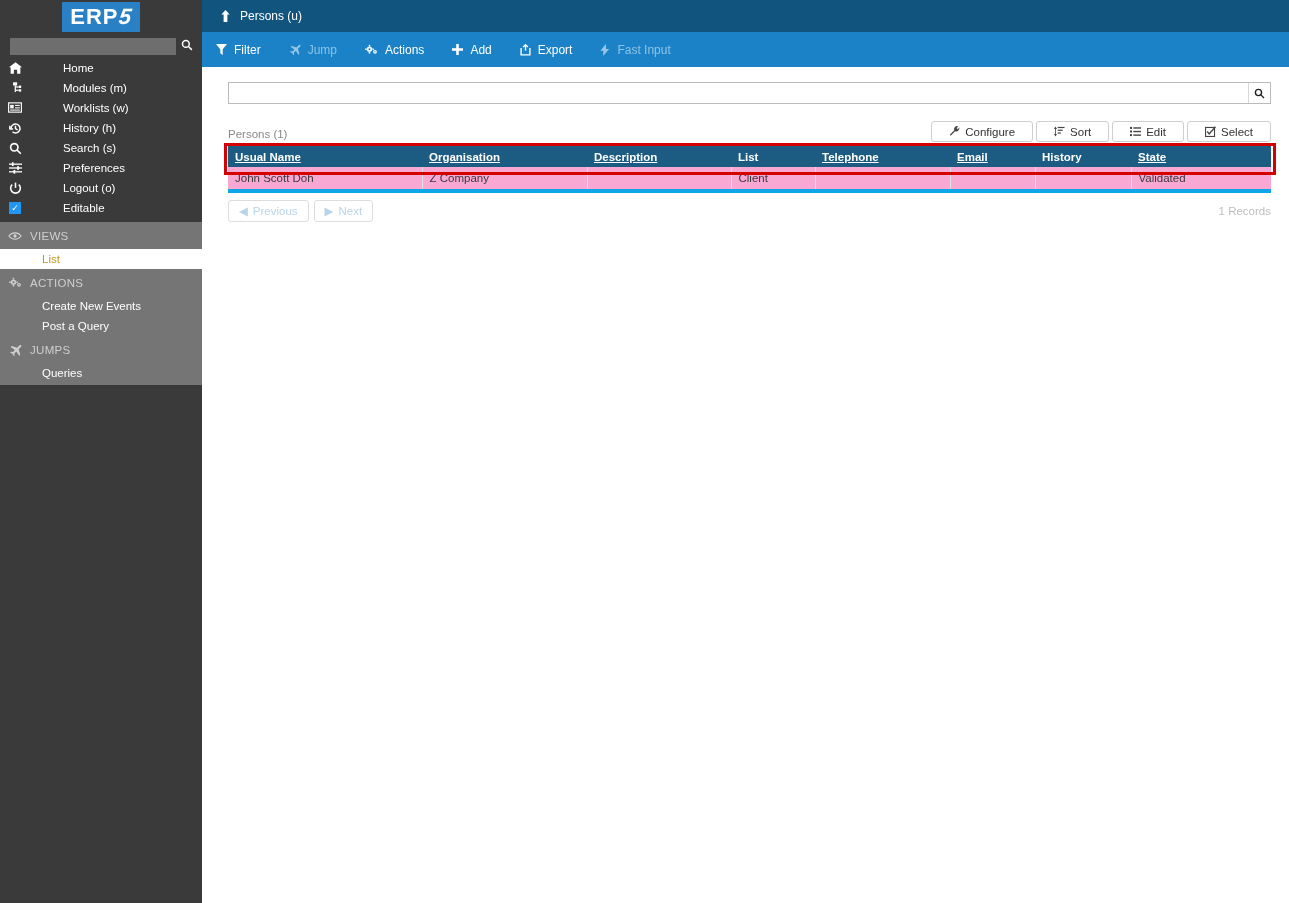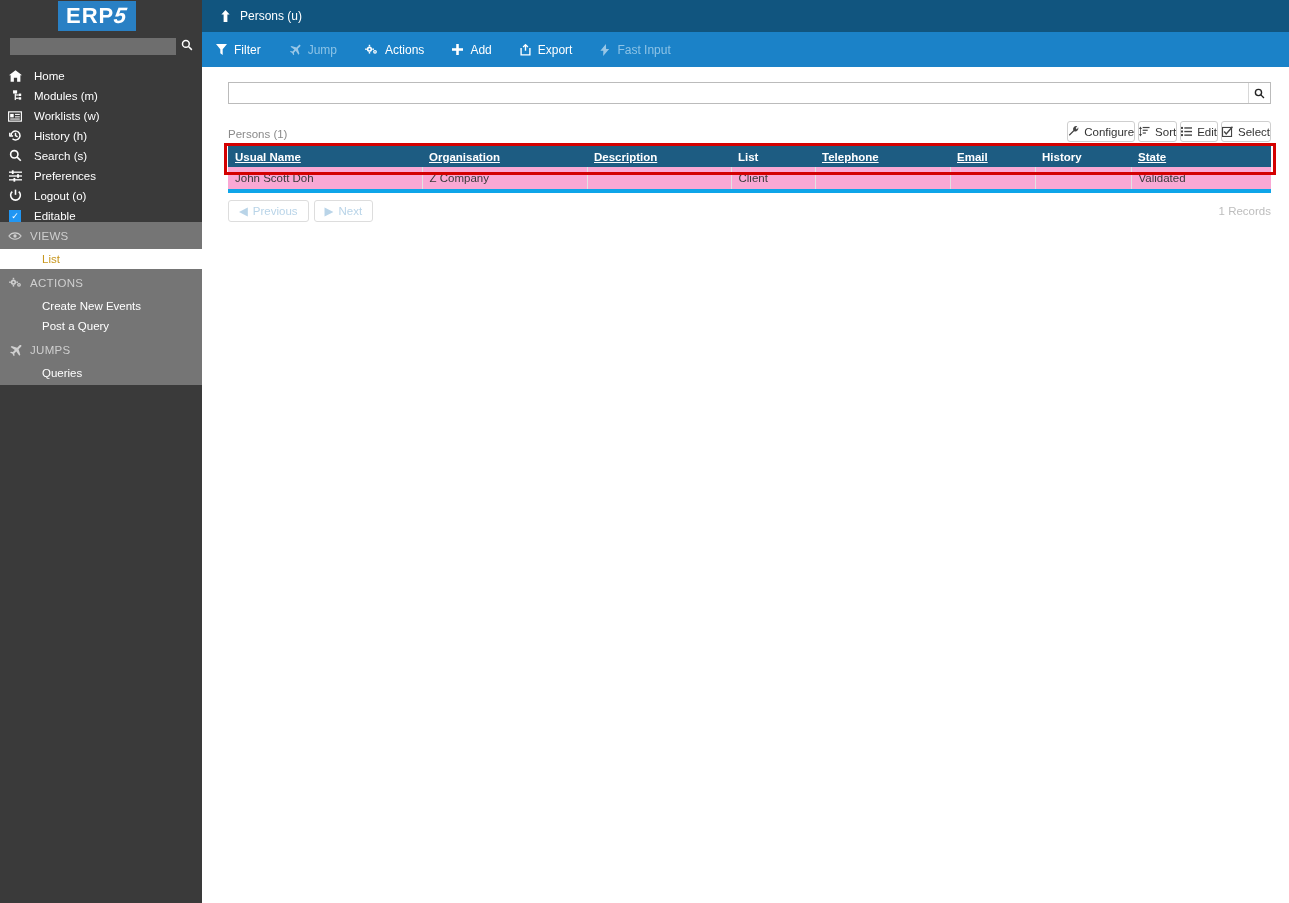--- a/index.html
+++ b/index.html
@@ -11,21 +11,21 @@
   }
   .app { position: relative; width: 1289px; height: 903px; display: flex; }
 
   
   .sidebar {
     width: 202px; height: 903px;
     background: #3a3a3a;
     flex: 0 0 202px;
     position: relative;
   }
-  .logo-row { height: 32px; display: flex; align-items: center; }
+  .logo-row { height: 32px; display: flex; align-items: center; flex-direction: column; }
   .logo-spacer { width: 58px; height: 32px; }
   .logo {
     background: #2980c4; color: #ffffff;
     font-size: 22px; font-weight: bold;
     letter-spacing: 1px;
     padding: 1px 8px 2px 8px;
     line-height: 28px;
     height: 30px;
     display: inline-flex; align-items: center;
   }
@@ -41,22 +41,22 @@
     color: #ffffff; font-size: 11px; padding: 0 4px;
     font-family: "Liberation Sans", sans-serif;
   }
   .side-search-icon {
     width: 22px; text-align: center; color: #ffffff; font-size: 13px;
     cursor: pointer;
   }
 
   .nav { margin-top: 5px; }
   .nav-item {
-    height: 20px; display: flex; align-items: flex-end;
-    color: #ffffff; font-size: 11.5px; cursor: pointer;
+    height: 20px; display: flex; align-items: flex-start;
+    color: #ffffff; font-size: 11.5px; cursor: pointer; gap: 29px;
   }
   .nav-ico {
     width: 30px; text-align: center; font-size: 11px;
     color: #ffffff; flex: 0 0 30px;
     display: flex; align-items: center; justify-content: center;
   }
   .nav-ico svg { display: block; }
   .nav-label { padding-left: 4px; }
   .chk-ico {
     width: 12px; height: 12px; background: #2196f3;
@@ -122,21 +122,21 @@
 
   .list-head {
     display: flex; align-items: flex-end; justify-content: space-between;
     margin-top: 16px; height: 22px;
   }
   .list-title { font-size: 11.5px; color: #8a8a8a; padding-bottom: 2px; }
   .btn-group { display: flex; align-items: center; gap: 3px; }
   .gbtn {
     display: flex; align-items: center; gap: 5px;
     border: 1px solid #cfcfcf; border-radius: 3px;
-    background: #ffffff; height: 21px; padding: 0 0;
+    background: #ffffff; height: 21px; padding: 0 17px;
     font-size: 11.5px; color: #333333; cursor: pointer;
     font-family: "Liberation Sans", sans-serif;
   }
   .gbtn .g-ico { display: flex; align-items: center; color: #444; }
 
   .table-zone { position: relative; margin-top: 4px; }
   table.list { width: 1043px; border-collapse: collapse; table-layout: fixed; }
   table.list th {
     background: #1d5c82; color: #ffffff;
     font-size: 11.5px; font-weight: bold;

